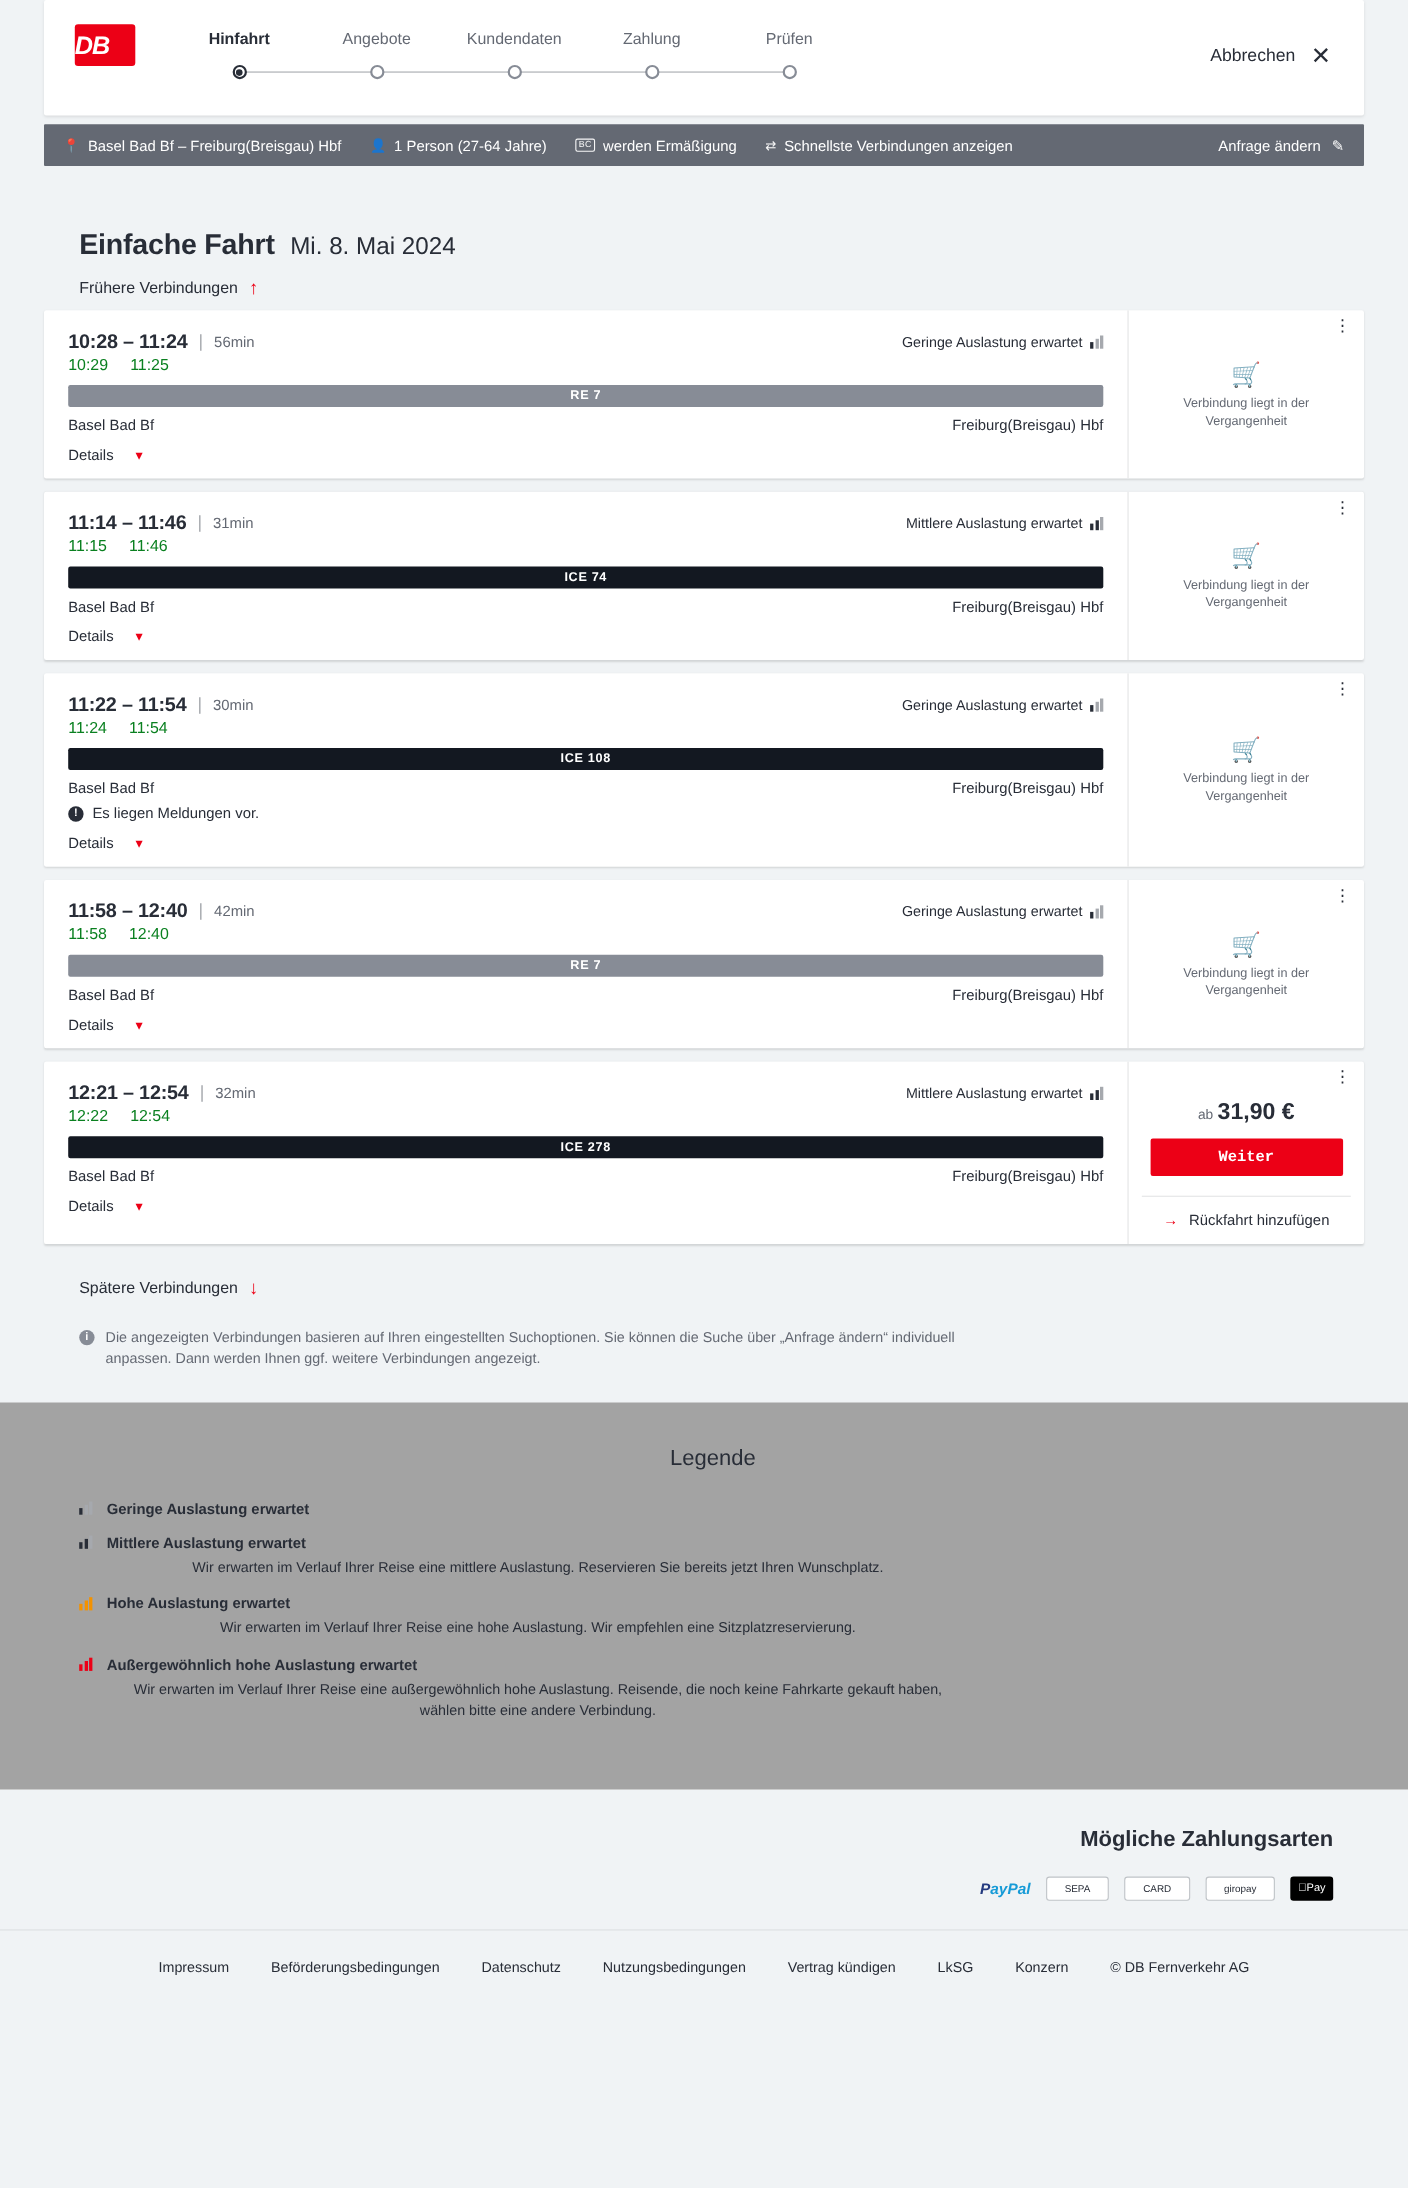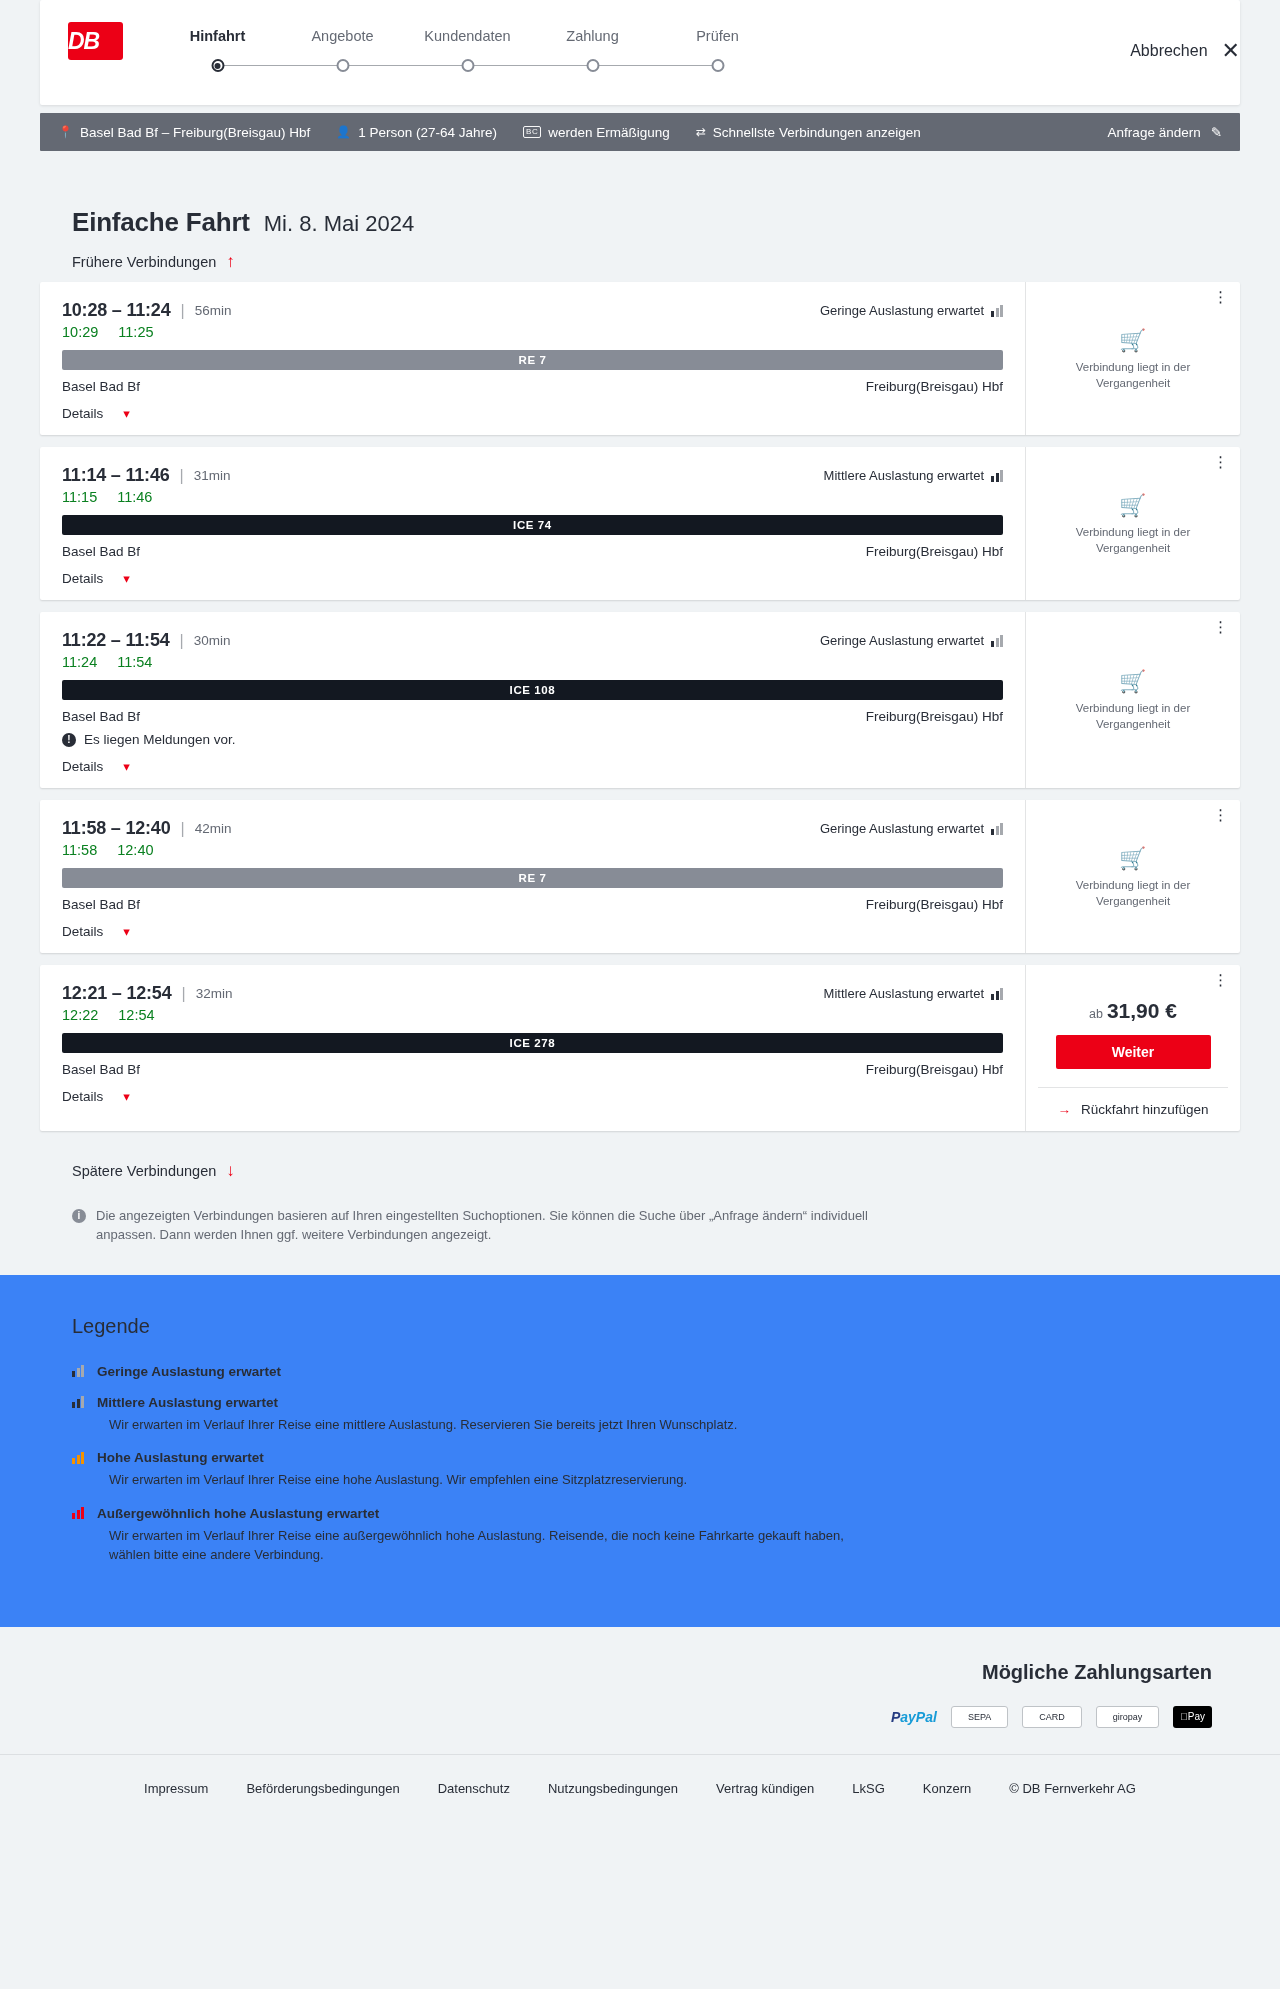--- a/index.html
+++ b/index.html
@@ -46,21 +46,21 @@
   .step.active .dot { border-color:#282d37; }
   .step.active .dot:after{
     content:""; position:absolute; left:50%; top:50%; transform:translate(-50%,-50%);
     width:6px;height:6px;border-radius:50%;background:#282d37;
   }
   .step .bar {
     position:absolute; top:9px; left:50%; width:100%; height:1px; background:#a6a9ae;
   }
   .step:last-child .bar { display:none; }
   .cancel {
-    margin-left:auto; margin-top:40px; 
+    margin-left:auto; margin-top:40px; margin-right:30px;
     display:flex; align-items:center; gap:14px; cursor:pointer;
   }
   .cancel .txt { font-size:16px; color:#282d37; }
   .cancel .x { font-size:22px; color:#282d37; line-height:1; }
 
   
   .querybar {
     margin:8px 40px 0 40px;
     background:#646973;
     color:#fff;
@@ -147,42 +147,42 @@
     position:absolute; top:10px; right:12px; cursor:pointer;
     font-size:15px; color:#282d37; line-height:10px; letter-spacing:0;
   }
   .past-wrap { margin:auto 0; text-align:center; }
   .cart-icon { font-size:22px; display:block; margin-bottom:6px; }
   .past-txt { font-size:11.5px; color:#646973; line-height:1.35; }
   .price-row { margin-top:18px; font-size:13px; }
   .price-row .ab { color:#646973; font-size:12.5px; margin-right:4px; }
   .price-row .amount { font-size:21px; font-weight:bold; }
   .weiter {
-    margin-top:12px; width:155px; height:34px; background:#ec0016; color:#fff;
+    margin-top:12px; width:175px; height:34px; background:#ec0016; color:#fff;
     border:none; font-size:14px; font-weight:bold; border-radius:2px; cursor:pointer;
-    font-family:Liberation Sans, sans-serif;
+    font-family:Liberation Mono, monospace;
   }
   .rueck {
     border-top:1px solid #e3e4e5; margin-top:18px; padding-top:14px; width:100%;
     display:flex; align-items:center; justify-content:center; gap:10px;
     font-size:13.5px; cursor:pointer;
   }
   .rueck .ar { color:#ec0016; }
 
   .hint {
     display:flex; gap:10px; font-size:13px; color:#646973;
     padding:16px 32px 0 32px; line-height:1.45; max-width:860px;
   }
   .hint .i {
     width:14px;height:14px;border-radius:50%;background:#878c96;color:#fff;flex:none;
     font-size:10px;display:flex;align-items:center;justify-content:center;font-weight:bold;margin-top:2px;
   }
 
   
-  .legend { background:#3b82f6; padding:40px 56px 46px 72px; }
+  .legend { background:#a3a3a3; padding:40px 56px 46px 72px;text-align:center; }
   .legend h2 { font-size:20px; font-weight:normal; margin:0 0 26px 0; color:#282d37; }
   .leg-item { margin-bottom:16px; }
   .leg-head { display:flex; align-items:center; gap:13px; }
   .leg-title { font-size:13.5px; font-weight:bold; }
   .leg-desc { font-size:13px; color:#282d37; margin:5px 0 0 37px; max-width:760px; line-height:1.5; }
   .bars.high i { background:#f39200; }
   .bars.vhigh i { background:#ec0016; }
 
   
   .pay { background:#f0f3f5; padding:34px 40px 26px 40px; }

